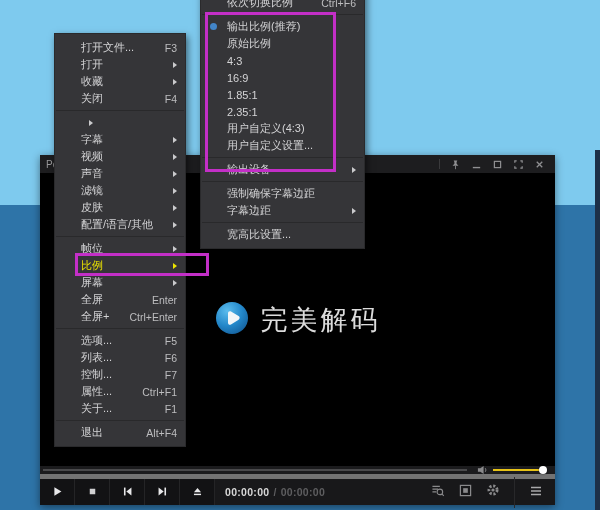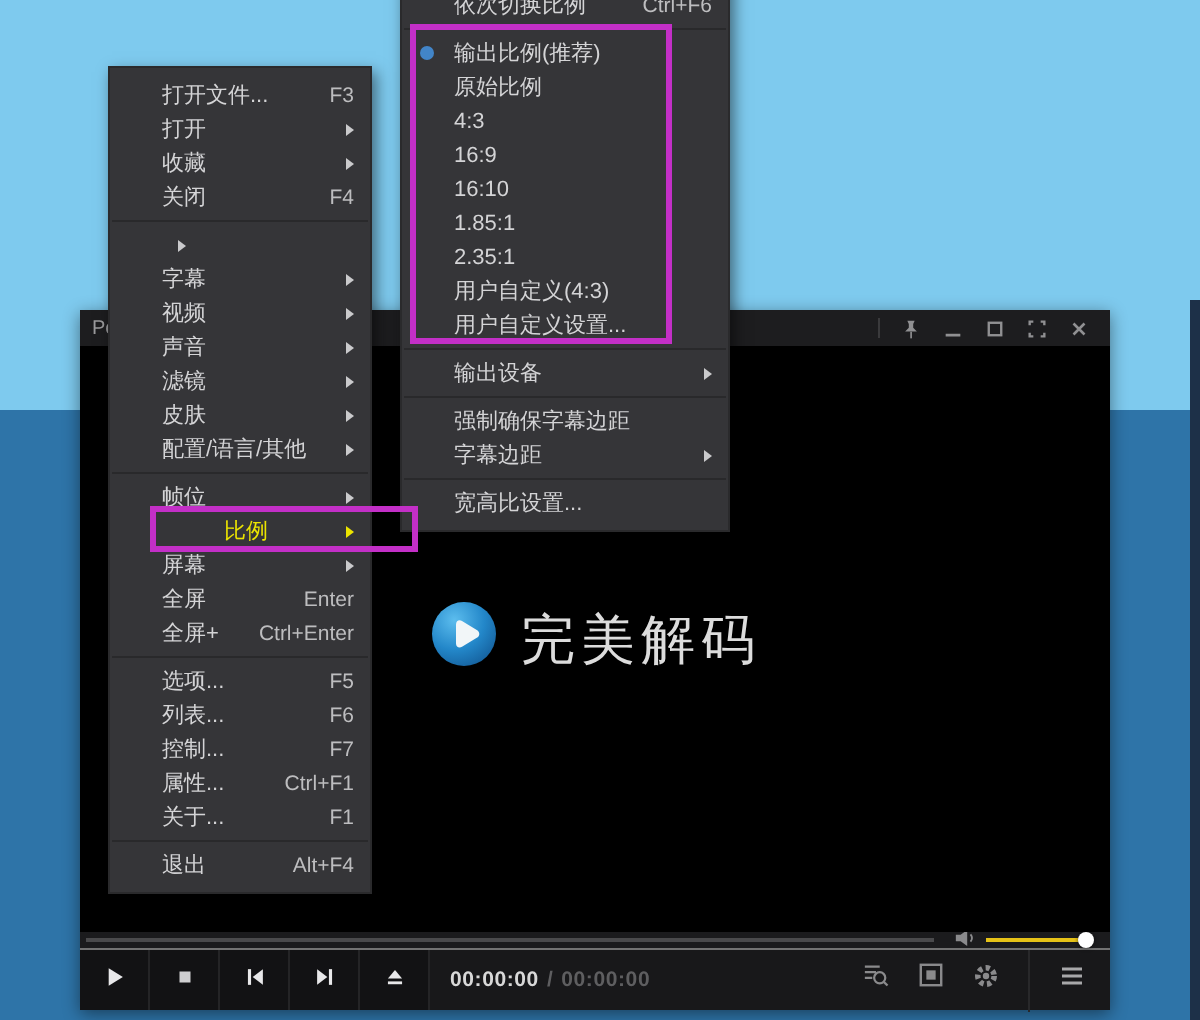--- a/index.html
+++ b/index.html
@@ -31,21 +31,21 @@
                font-family:"Liberation Sans","DejaVu Sans",sans-serif; }
 
   .seekrow { height:8px; background:#1b1b1d; display:flex; align-items:center; flex:0 0 auto; }
   .seek-track { flex:1 1 auto; height:2px; background:#4a4a4c; margin:0 10px 0 3px; }
   .vol-zone { display:flex; align-items:center; gap:5px; padding-right:10px; flex:0 0 auto; }
   .vol-track { position:relative; width:52px; height:2px; background:#6a6a6c; }
   .vol-fill { position:absolute; left:0; top:0; height:2px; width:96%; background:#e6c217; }
   .vol-knob { position:absolute; right:-2px; top:-3px; width:8px; height:8px; border-radius:50%;
               background:#fff; box-shadow:0 0 2px rgba(0,0,0,.6); }
 
-  .controls { height:31px; background:#18181a; border-top:1px solid #737373; display:flex; align-items:stretch; flex:0 0 auto; }
+  .controls { height:31px; background:#18181a; border-top:5px solid #737373; display:flex; align-items:stretch; flex:0 0 auto; }
   .ctl-btn { width:35px; display:flex; align-items:center; justify-content:center;
              background:#121214; border-right:1px solid #242426; }
   .time { display:flex; align-items:center; margin-left:10px; font-size:10.5px; font-weight:600; letter-spacing:.3px; }
   .time .cur { color:#d8d8d8; }
   .time .sep { color:#5e5e60; margin:0 4px; }
   .time .tot { color:#5e5e60; }
   .ctl-right { margin-left:auto; display:flex; align-items:center; gap:14px; padding-right:12px; }
   .ctl-right .vdiv { width:1px; height:31px; background:#28282a; }
 
   
@@ -53,21 +53,21 @@
           box-shadow:2px 3px 7px rgba(0,0,0,.5); z-index:10; }
   #context-menu { left:54px; top:33px;  width:132px; }
   #ratio-submenu { left:200px; top:-12px; width:165px; z-index:9; }
   .menu-item { position:relative; height:17px; display:flex; align-items:center;
                padding:0 8px 0 26px; font-size:11px; color:#d4d4d6; white-space:nowrap; }
   .menu-item .label { flex:1 1 auto; overflow:hidden; }
   .menu-item .shortcut { font-size:10.5px; color:#bdbdbf; margin-left:8px; }
   .menu-item .arrow { width:0; height:0; margin-left:8px;
                       border-left:4px solid #cacacc; border-top:3.5px solid transparent; border-bottom:3.5px solid transparent; }
   .menu-item .radio { position:absolute; left:9px; top:5px; width:7px; height:7px; border-radius:50%; background:#4285c8; }
-  .menu-item.highlight { color:#ece400;text-align:center; }
+  .menu-item.highlight { color:#ece400; }
   .menu-item.highlight .arrow { border-left-color:#ece400; }
   .menu-sep { height:1px; background:#29292b; margin:3px 1px; }
 
   
   .anno { position:absolute; border:3px solid #c32fc7; z-index:20; pointer-events:none; }
   #anno-submenu { left:205px; top:12px;  width:131px; height:160px; }
   #anno-ratio   { left:75px;  top:253px; width:134px; height:23px;  }
 
   svg { shape-rendering:geometricPrecision; }
 </style>
@@ -321,23 +321,20 @@
     <div class="menu-item">
       <span class="label">原始比例</span>
     </div>
     <div class="menu-item">
       <span class="label">4:3</span>
     </div>
     <div class="menu-item">
       <span class="label">16:9</span>
     </div>
     <div class="menu-item">
-      <span class="label">16:10</span>
-    </div>
-    <div class="menu-item">
       <span class="label">1.85:1</span>
     </div>
     <div class="menu-item">
       <span class="label">2.35:1</span>
     </div>
     <div class="menu-item">
       <span class="label">用户自定义(4:3)</span>
     </div>
     <div class="menu-item">
       <span class="label">用户自定义设置...</span>

